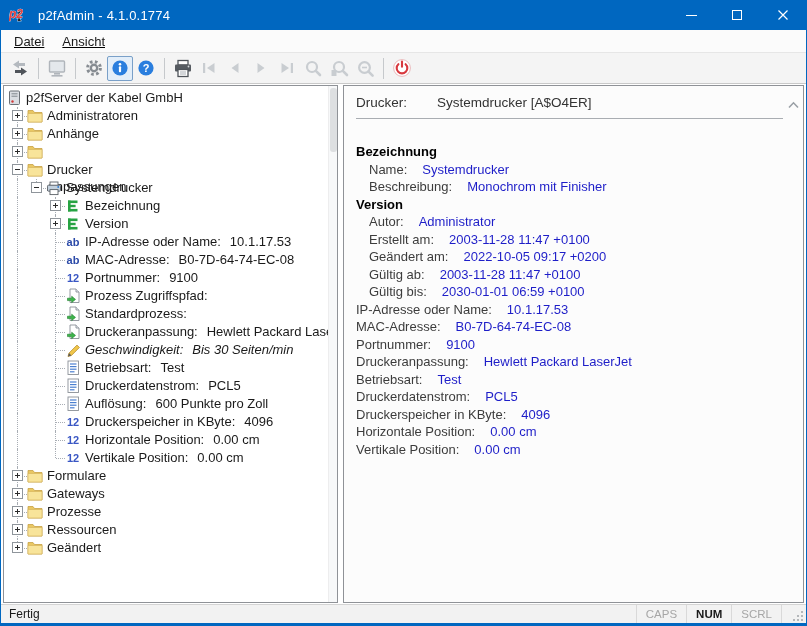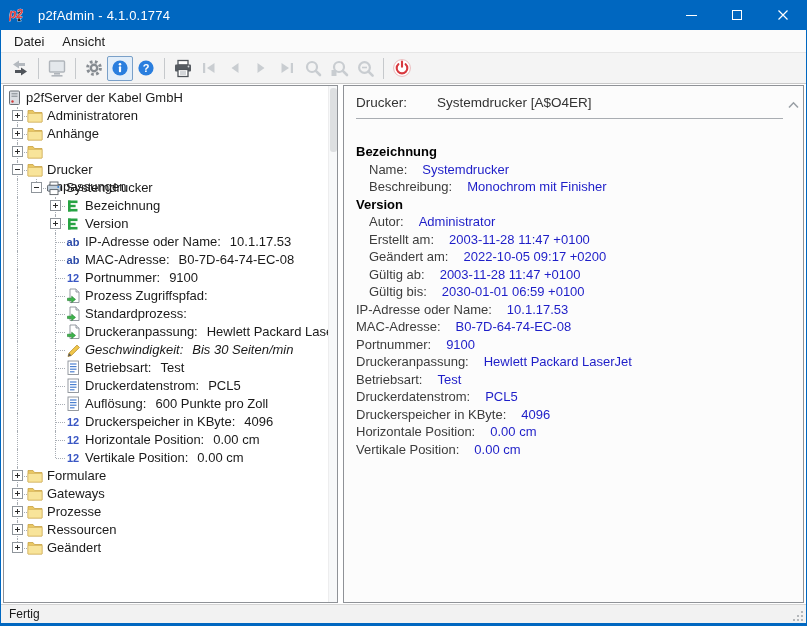--- a/index.html
+++ b/index.html
@@ -12,21 +12,21 @@
   }
   
   .titlebar{height:30px;background:#0067C0;display:flex;align-items:center;padding-left:8px;color:#fff;}
   .applogo{width:22px;height:20px;margin-right:7px;flex:none;}
   .title{font-size:13px;letter-spacing:.2px;}
   .winbtns{margin-left:auto;display:flex;height:100%;}
   .winbtn{width:46px;height:100%;display:flex;align-items:center;justify-content:center;}
   .glyph-min{width:11px;height:1px;background:#fff;display:block;}
   .glyph-max{width:10px;height:10px;border:1px solid #fff;display:block;}
   
-  .menubar{height:22px;background:#fbfbfb;display:flex;align-items:center;padding-left:4px;}
+  .menubar{height:22px;background:#fbfbfb;display:flex;align-items:center;padding-left:4px;text-decoration:underline;}
   .menuitem{font-size:13px;color:#1a1a1a;padding:2px 9px;}
   
   .toolbar{height:32px;background:#f4f4f4;border-top:1px solid #e6e6e6;border-bottom:1px solid #c9c9c9;
     display:flex;align-items:center;padding-left:6px;}
   .toolbtn{width:26px;height:25px;display:flex;align-items:center;justify-content:center;flex:none;}
   .toolbtn.pressed{border:1px solid #7aa0c8;background:#e3eef9;border-radius:2px;}
   .tsep{width:1px;height:21px;background:#c6c9cc;margin:0 5px;flex:none;}
   
   .main{height:520px;display:flex;background:#fff;padding:1px 2px;}
   .treepanel{width:335px;flex:none;border:1px solid #8f9297;background:#fff;position:relative;overflow:hidden;padding-left:40px;}
@@ -596,20 +596,25 @@
       <div class="dscroll">
         <svg width="13" height="8" viewBox="0 0 13 8">
             <path d="M2 6.5 L6.5 1.8 L11 6.5" stroke="#9aa0a6" stroke-width="1.6" fill="none"></path>
           </svg>
       </div>
     </div>
   </div>
 
   <div class="statusbar">
     <span>Fertig</span>
+    <div class="keys" id="statuskeys">
+        <span class="keyseg off">CAPS</span>
+        <span class="keyseg on">NUM</span>
+        <span class="keyseg off">SCRL</span>
+      </div>
     <svg class="grip" width="13" height="13" viewBox="0 0 13 13">
       <g fill="#b4b7ba">
           <rect x="10" y="10" width="2" height="2"></rect>
           <rect x="10" y="6" width="2" height="2"></rect>
           <rect x="6" y="10" width="2" height="2"></rect>
           <rect x="10" y="2" width="2" height="2"></rect>
           <rect x="6" y="6" width="2" height="2"></rect>
           <rect x="2" y="10" width="2" height="2"></rect>
         </g>
     </svg>

